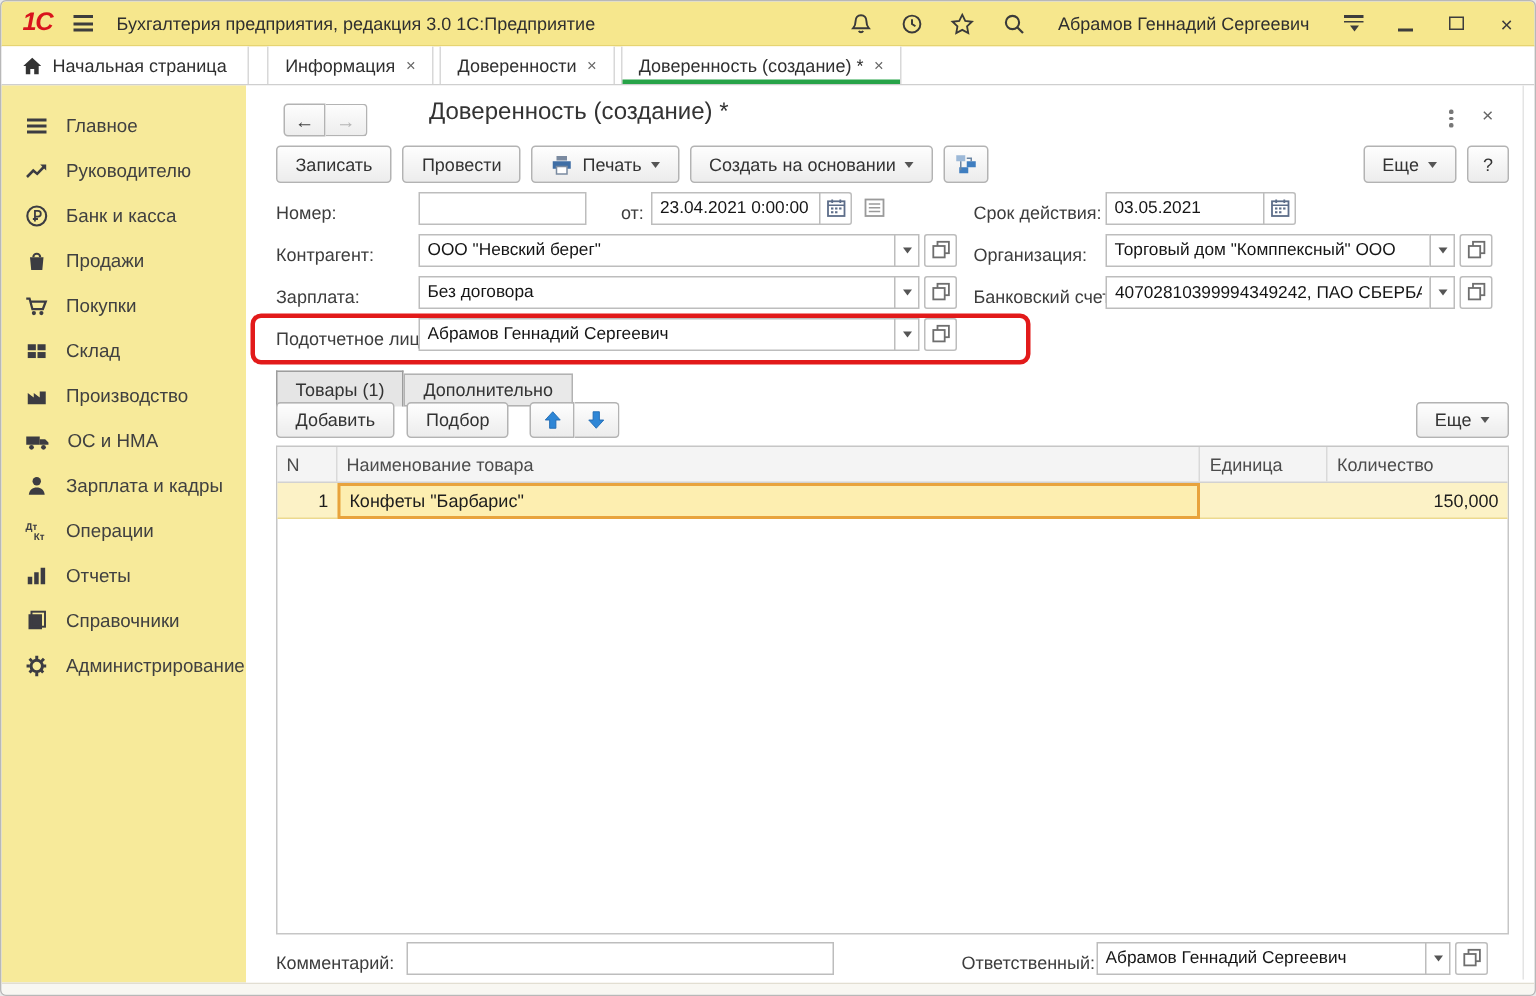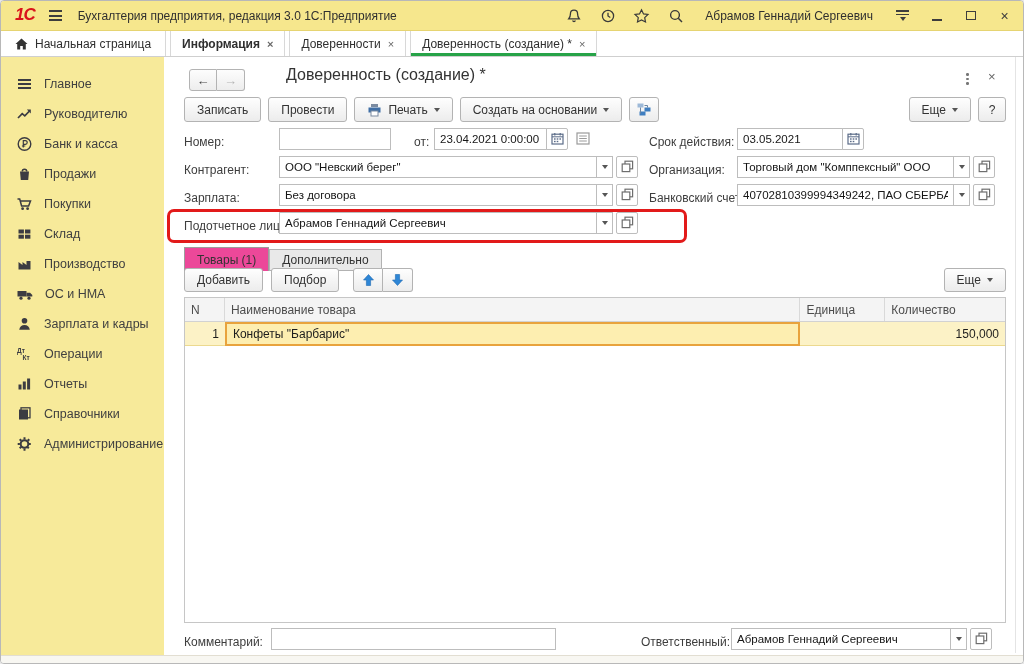--- a/index.html
+++ b/index.html
@@ -62,21 +62,21 @@
   .field-input { height:22px; border:1px solid #bdbdbd; font-size:11.5px; padding:0 5px; color:#151515; background:#fff; outline:none; }
   .combo-dd { width:17px; height:22px; border:1px solid #bdbdbd; margin-left:-1px; background:#fff; display:flex; align-items:center; justify-content:center; cursor:pointer; }
   .sq-btn { width:22px; height:22px; border:1px solid #bdbdbd; border-radius:2px; background:#fff; margin-left:3px; display:flex; align-items:center; justify-content:center; cursor:pointer; }
   .attach { margin-left:-1px; border-radius:0 2px 2px 0; }
   .flat-btn { width:22px; height:22px; margin-left:4px; display:flex; align-items:center; justify-content:center; cursor:pointer; }
   .redbox { position:absolute; left:3px; top:152px; width:520px; height:34px; border:3px solid #e21a1a; border-radius:7px; pointer-events:none; z-index:5; }
 
   
   .itabs { position:absolute; top:190px; left:20px; display:flex; align-items:flex-end; height:24px; }
   .itab { height:24px; padding:0 12px; font-size:12px; color:#333; display:flex; align-items:center; cursor:pointer; }
-  .itab.active { background:#ec4899; border:1px solid #9d9d9d; border-bottom:none; }
+  .itab.active { background:#e5e5e5; border:1px solid #9d9d9d; border-bottom:none; }
   .itab.inactive { background:#e9e9e9; border:1px solid #b2b2b2; height:22px; }
 
   
   .itoolbar { position:absolute; top:211px; left:20px; width:822px; display:flex; align-items:center; gap:8px; }
   .btn-sm { height:24px; }
   .arrowgrp { display:flex; }
   .arrowbtn { width:30px; height:24px; border:1px solid #b3b3b3; background:linear-gradient(#fefefe,#ececec); display:flex; align-items:center; justify-content:center; cursor:pointer; }
   .arrowbtn.up { border-radius:3px 0 0 3px; }
   .arrowbtn.dn { border-radius:0 3px 3px 0; border-left:none; }
 
@@ -151,21 +151,21 @@
     </span>
   </div>
 
   <div class="tabbar">
     <span class="apptab first">
       <svg width="13" height="12" viewBox="0 0 13 12">
           <path d="M6.5 0.5L0.5 6h1.7v5.5h3V8h2.6v3.5h3V6h1.7z" fill="#333"></path>
         </svg>
       <span>Начальная страница</span>
     </span>
-    <span class="apptab" style="margin-left:4px;border-left:1px solid #d8d8d8;font-weight:bold;">
+    <span class="apptab" style="margin-left:12px;border-left:1px solid #d8d8d8;">
       <span>Информация</span>
       <span class="x">×</span>
     </span>
     <span class="apptab" style="margin-left:4px;border-left:1px solid #d8d8d8;">
       <span>Доверенности</span>
       <span class="x">×</span>
     </span>
     <span class="apptab active" style="margin-left:4px;border-left:1px solid #d8d8d8;">
       <span>Доверенность (создание) *</span>
       <span class="x">×</span>

